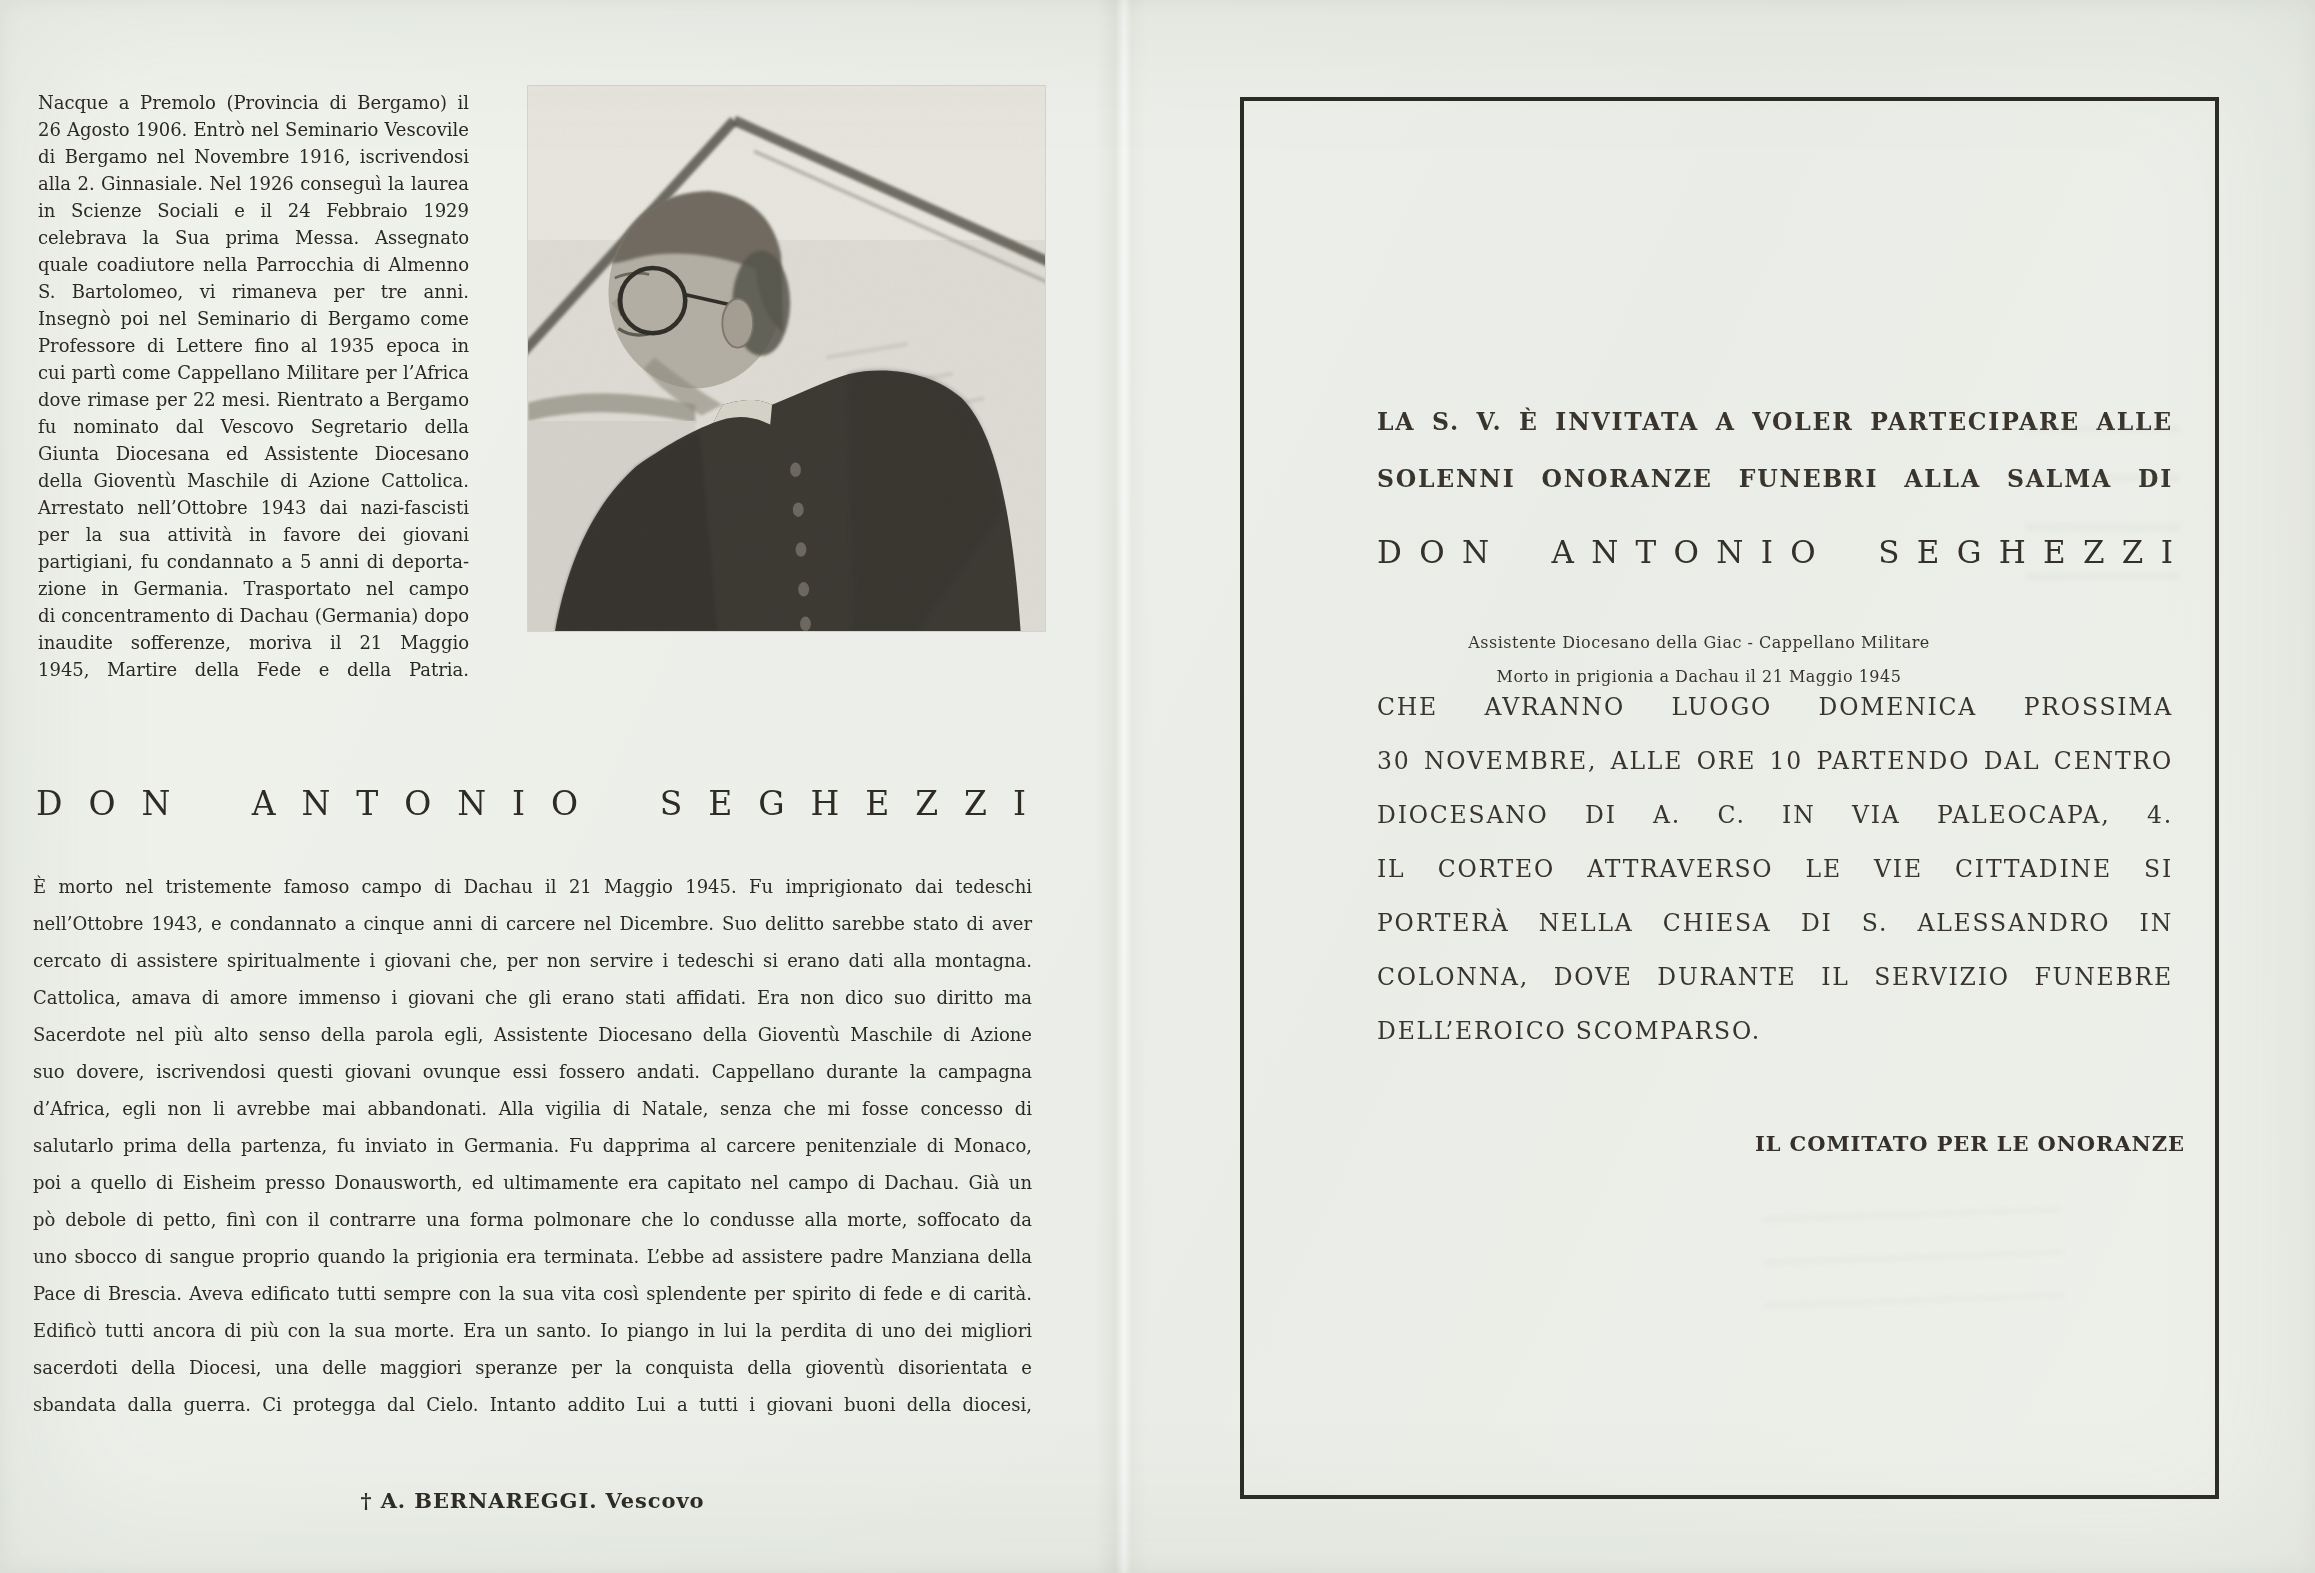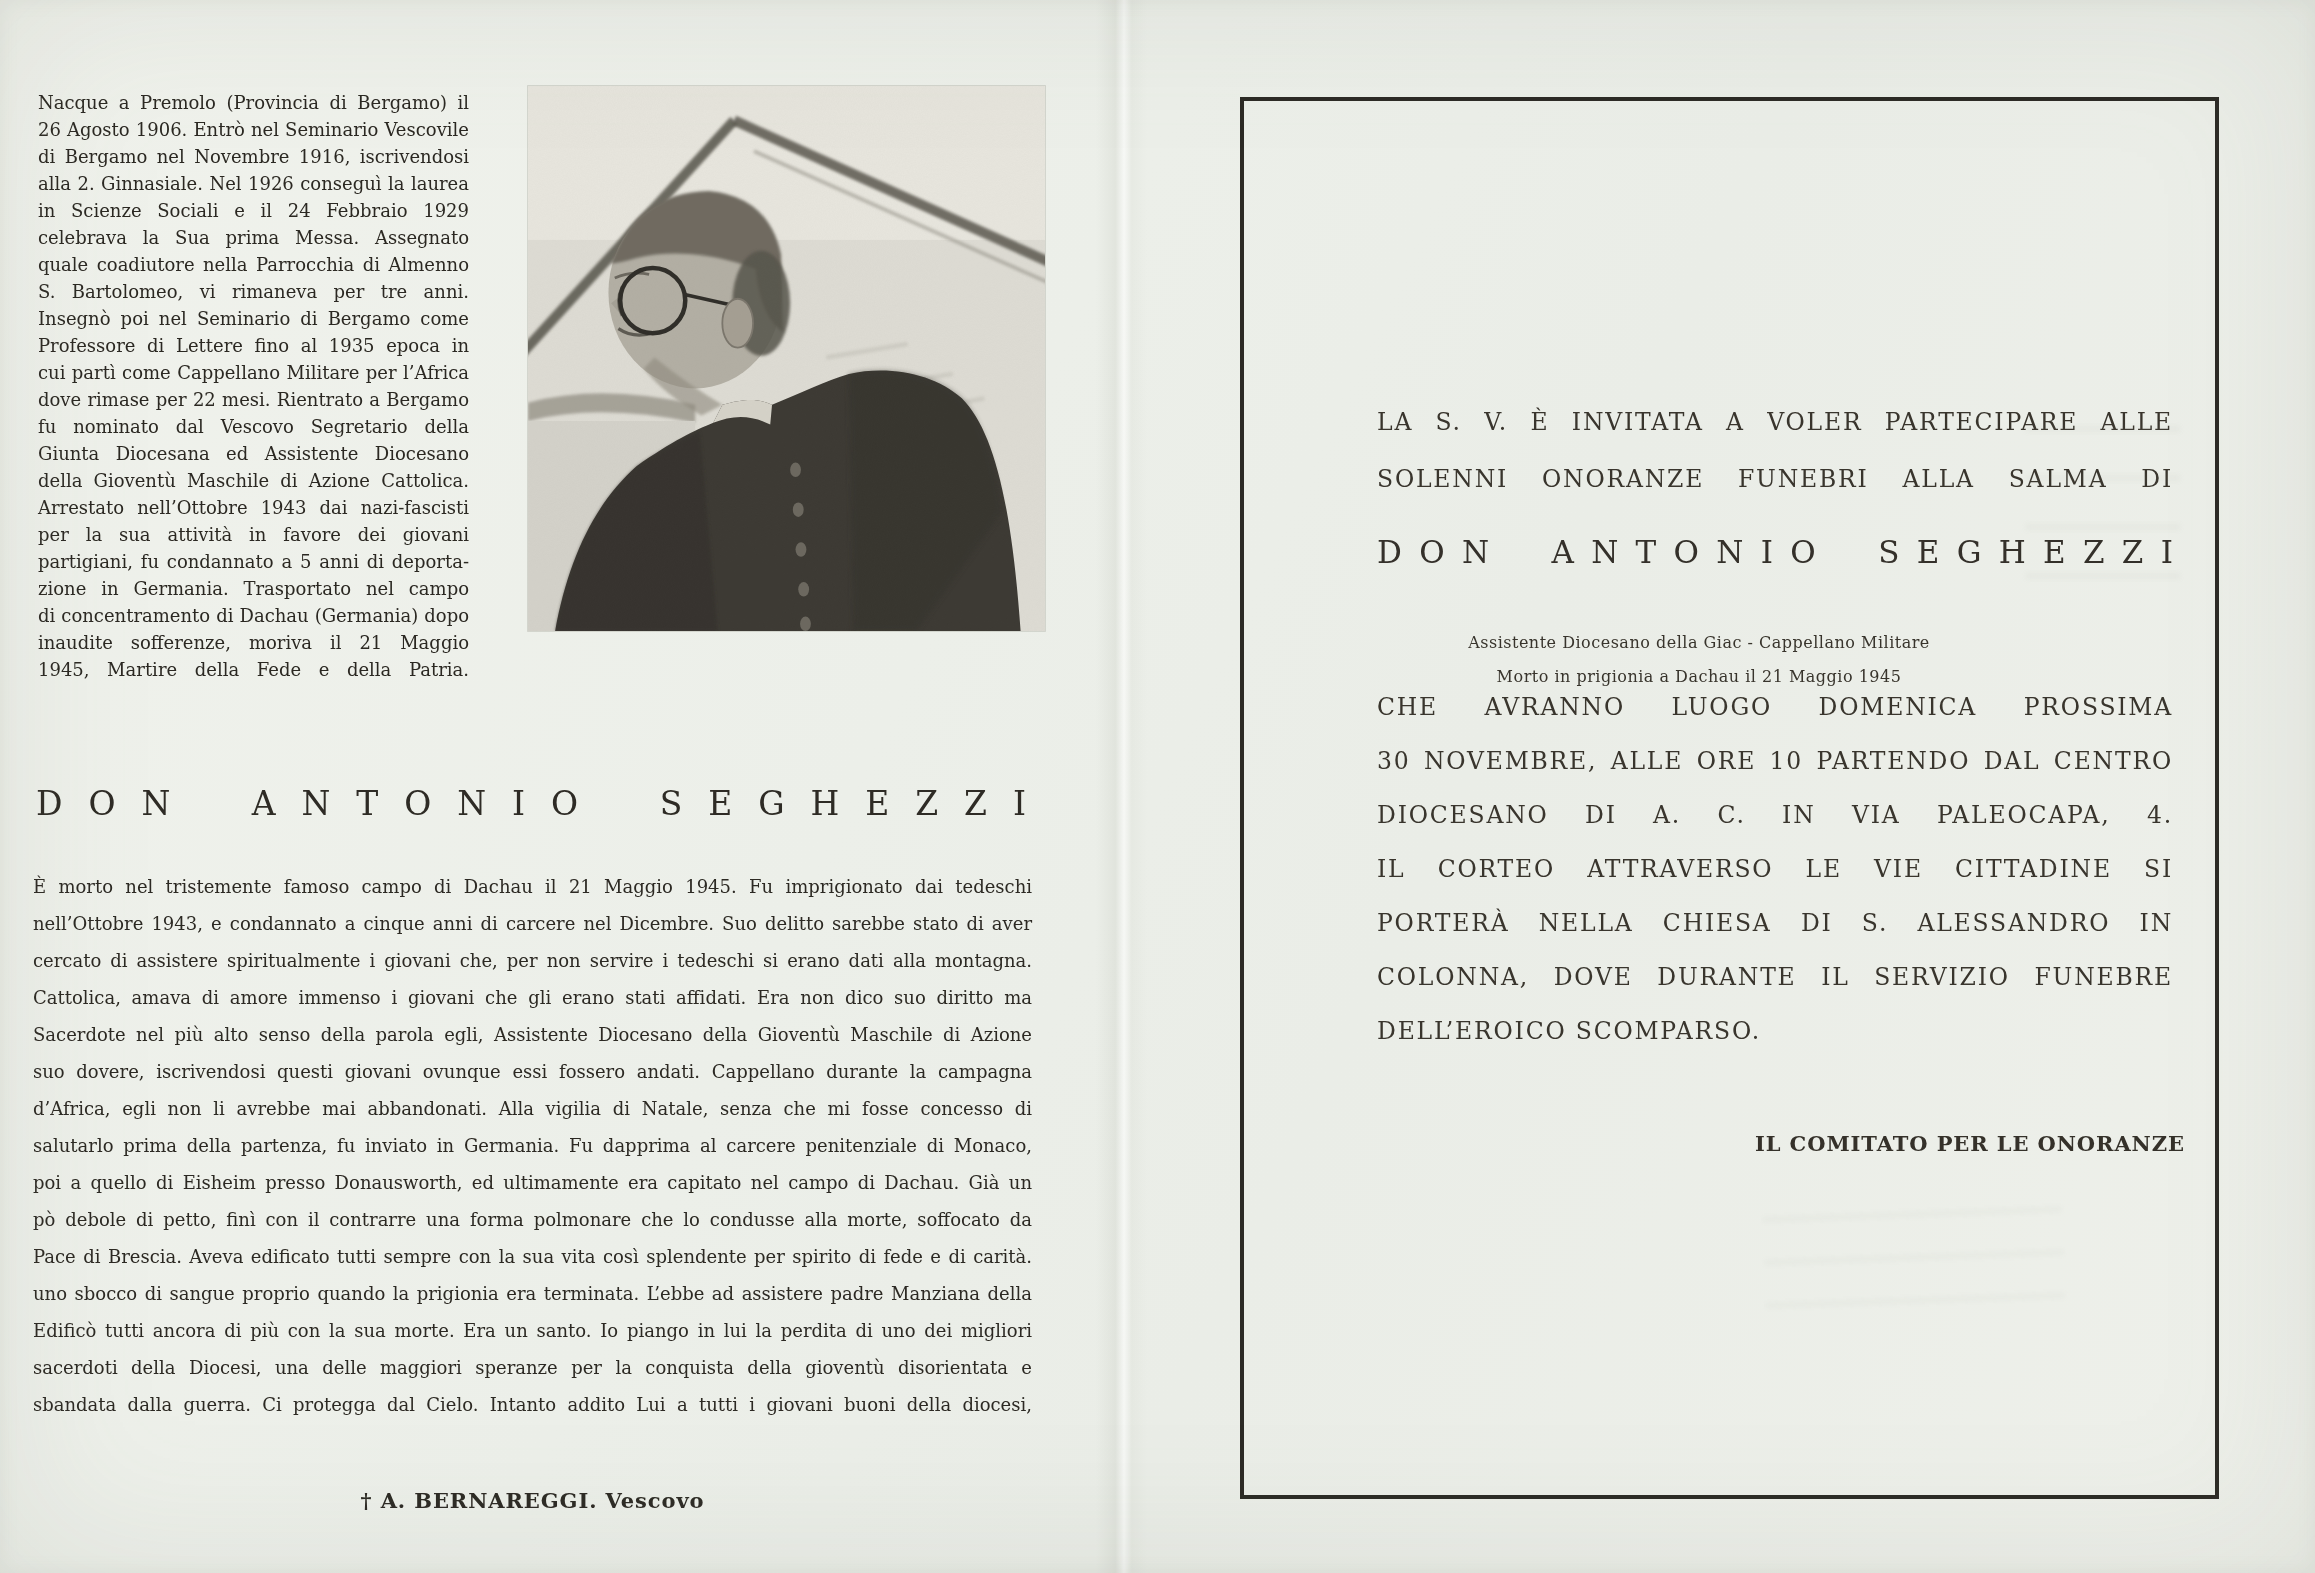--- a/index.html
+++ b/index.html
@@ -25,21 +25,21 @@
   .left-title{position:absolute;left:36px;top:784px;width:990px;font-size:33px;color:#2e2b25;}
   .spread-letters{display:flex;justify-content:space-between;align-items:baseline;}
   .essay{position:absolute;left:33px;top:868px;width:999px;font-size:18px;line-height:37px;
     color:#2c2923;}
   .signature{position:absolute;left:33px;top:1488px;width:999px;text-align:center;
     font-size:21px;font-weight:700;letter-spacing:0.9px;color:#2d2a24;}
   
   .invite-box{position:absolute;left:1240px;top:97px;width:979px;height:1402px;
     box-sizing:border-box;border:4.5px solid #2c2a25;}
   .intro{position:absolute;left:1377px;top:394px;width:796px;font-size:23.5px;letter-spacing:1.8px;
-    color:#39352d;line-height:57px;}
+    color:#39352d;line-height:57px;font-weight:bold;}
   .deceased-name{position:absolute;left:1377px;top:534px;width:796px;font-size:31px;color:#34302a;}
   .subtitles{position:absolute;left:1301px;top:582px;width:796px;font-size:16px;line-height:34px;color:#38342c;margin-top:44px;}
   .cline{text-align:center;letter-spacing:0.5px;}
   .ceremony{position:absolute;left:1377px;top:680px;width:796px;font-size:23.5px;letter-spacing:1.8px;
     color:#39352d;line-height:54px;}
   .ceremony .jline:last-child{text-align-last:left;}
   .committee{position:absolute;left:1755px;top:1131px;font-size:21px;font-weight:700;
     letter-spacing:0.9px;color:#35312a;}
   
   .bleed{position:absolute;pointer-events:none;opacity:.5;filter:blur(2.7px);}
@@ -165,22 +165,22 @@
     <div class="jline" style="">È morto nel tristemente famoso campo di Dachau il 21 Maggio 1945. Fu imprigionato dai tedeschi</div>
       <div class="jline" style="">nell’Ottobre 1943, e condannato a cinque anni di carcere nel Dicembre. Suo delitto sarebbe stato di aver</div>
       <div class="jline" style="">cercato di assistere spiritualmente i giovani che, per non servire i tedeschi si erano dati alla montagna.</div>
       <div class="jline" style="">Cattolica, amava di amore immenso i giovani che gli erano stati affidati. Era non dico suo diritto ma</div>
       <div class="jline" style="">Sacerdote nel più alto senso della parola egli, Assistente Diocesano della Gioventù Maschile di Azione</div>
       <div class="jline" style="">suo dovere, iscrivendosi questi giovani ovunque essi fossero andati. Cappellano durante la campagna</div>
       <div class="jline" style="">d’Africa, egli non li avrebbe mai abbandonati. Alla vigilia di Natale, senza che mi fosse concesso di</div>
       <div class="jline" style="">salutarlo prima della partenza, fu inviato in Germania. Fu dapprima al carcere penitenziale di Monaco,</div>
       <div class="jline" style="">poi a quello di Eisheim presso Donausworth, ed ultimamente era capitato nel campo di Dachau. Già un</div>
       <div class="jline" style="">pò debole di petto, finì con il contrarre una forma polmonare che lo condusse alla  morte, soffocato da</div>
+      <div class="jline" style="">uno sbocco di sangue proprio quando la prigionia era terminata. L’ebbe ad assistere padre Manziana della</div>
       <div class="jline" style="">Pace di Brescia. Aveva edificato tutti sempre con la sua vita così splendente per spirito di fede e di carità.</div>
-      <div class="jline" style="">uno sbocco di sangue proprio quando la prigionia era terminata. L’ebbe ad assistere padre Manziana della</div>
       <div class="jline" style="">Edificò tutti ancora di più con la sua morte. Era un santo. Io piango in lui la perdita di uno dei migliori</div>
       <div class="jline" style="">sacerdoti della Diocesi, una delle maggiori speranze per la conquista della gioventù disorientata e</div>
       <div class="jline" style="">sbandata dalla guerra. Ci protegga dal Cielo. Intanto addito Lui a tutti i giovani buoni della diocesi,</div>
   </div>
 
   <div class="signature">† A. BERNAREGGI. Vescovo</div>
 
   <div class="invite-box"></div>
 
   <div class="intro">

